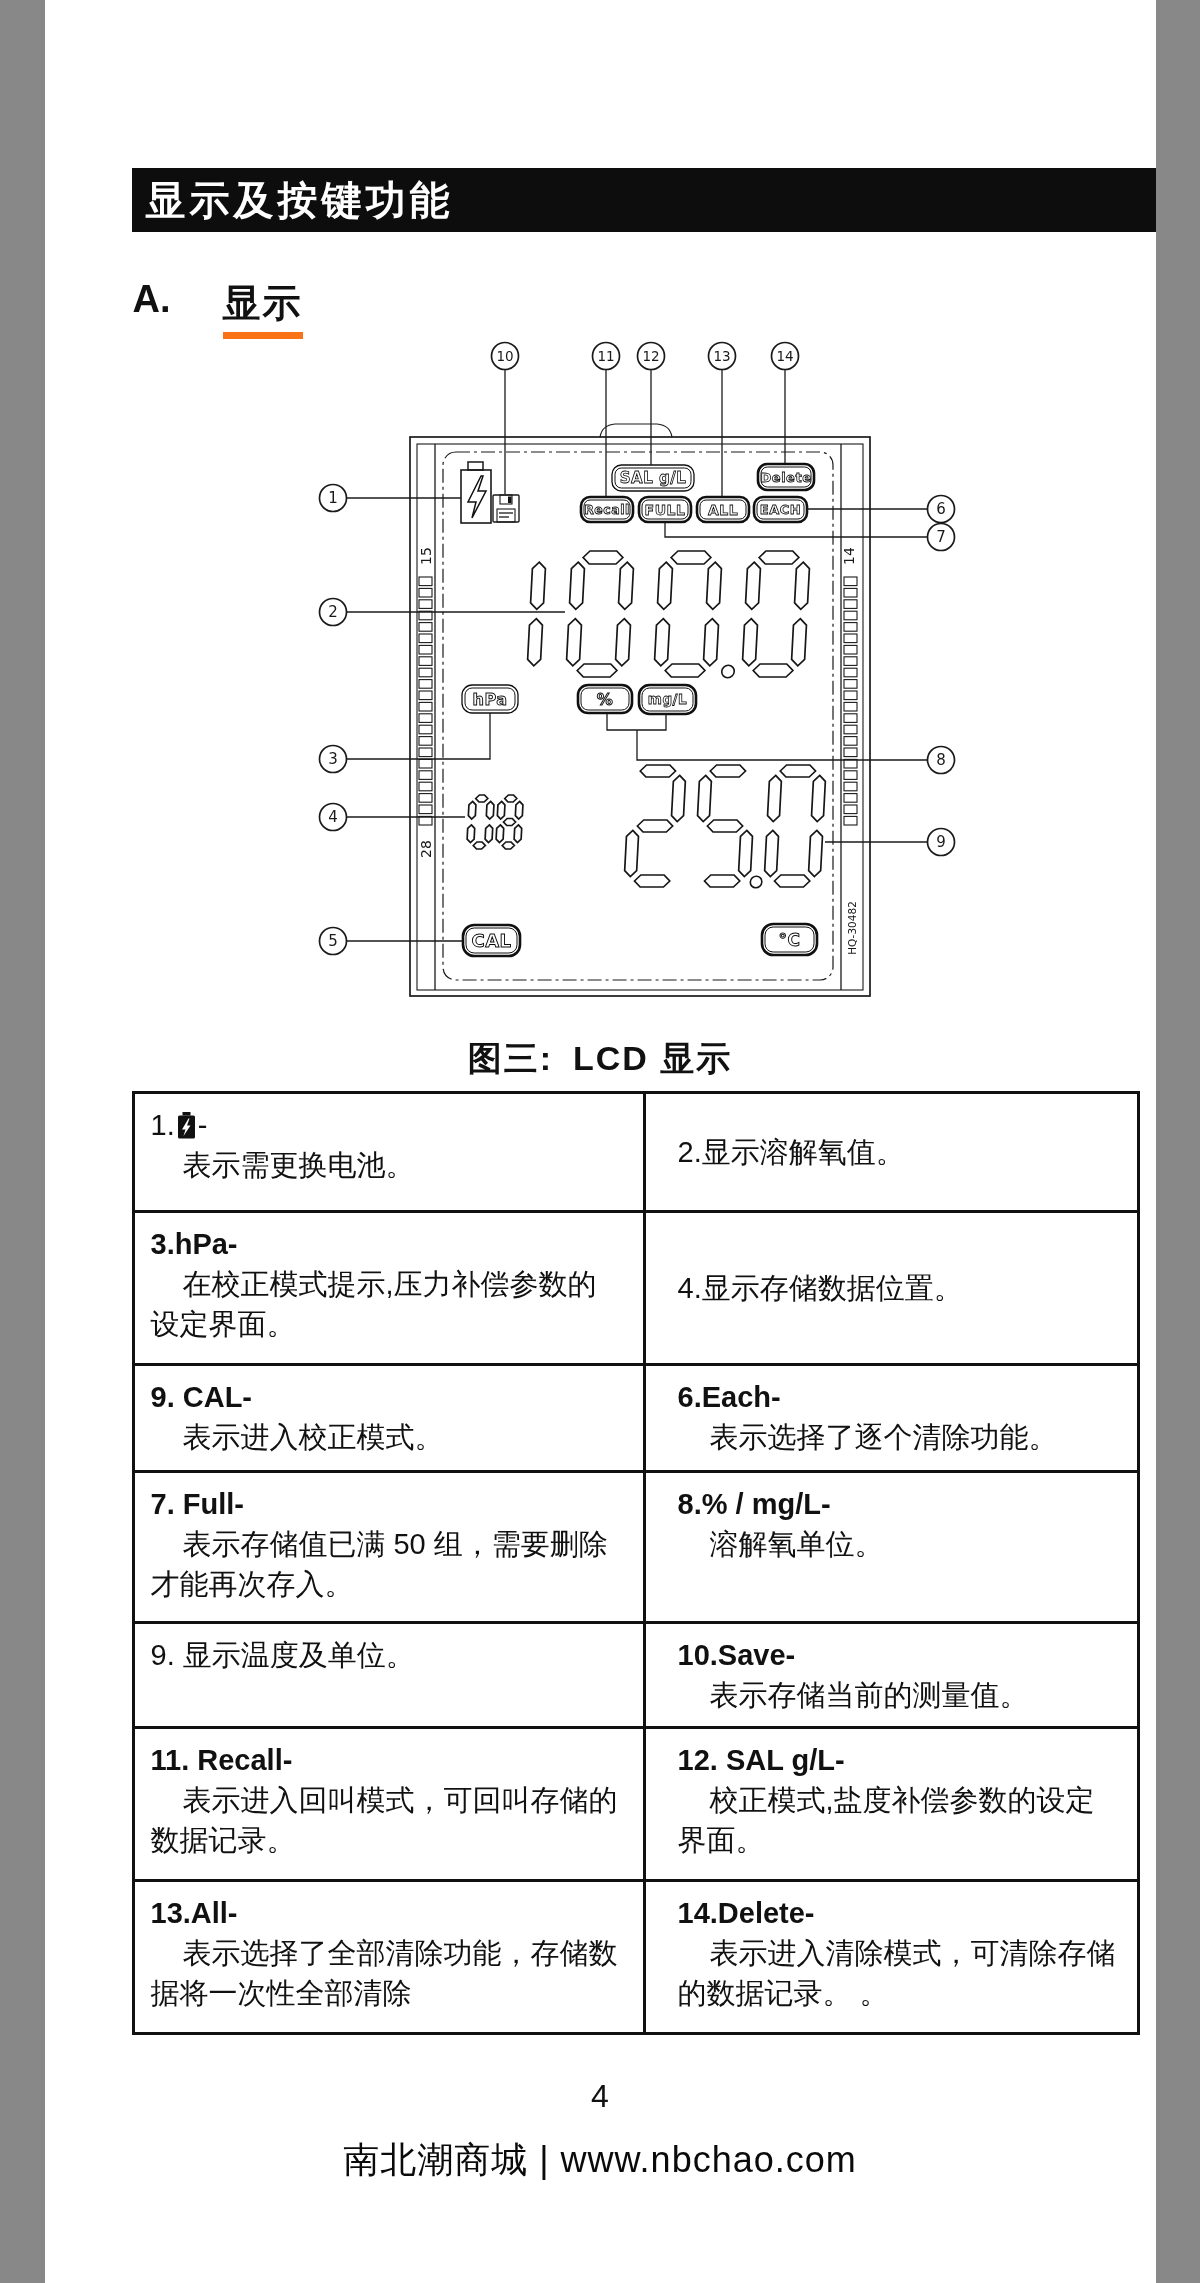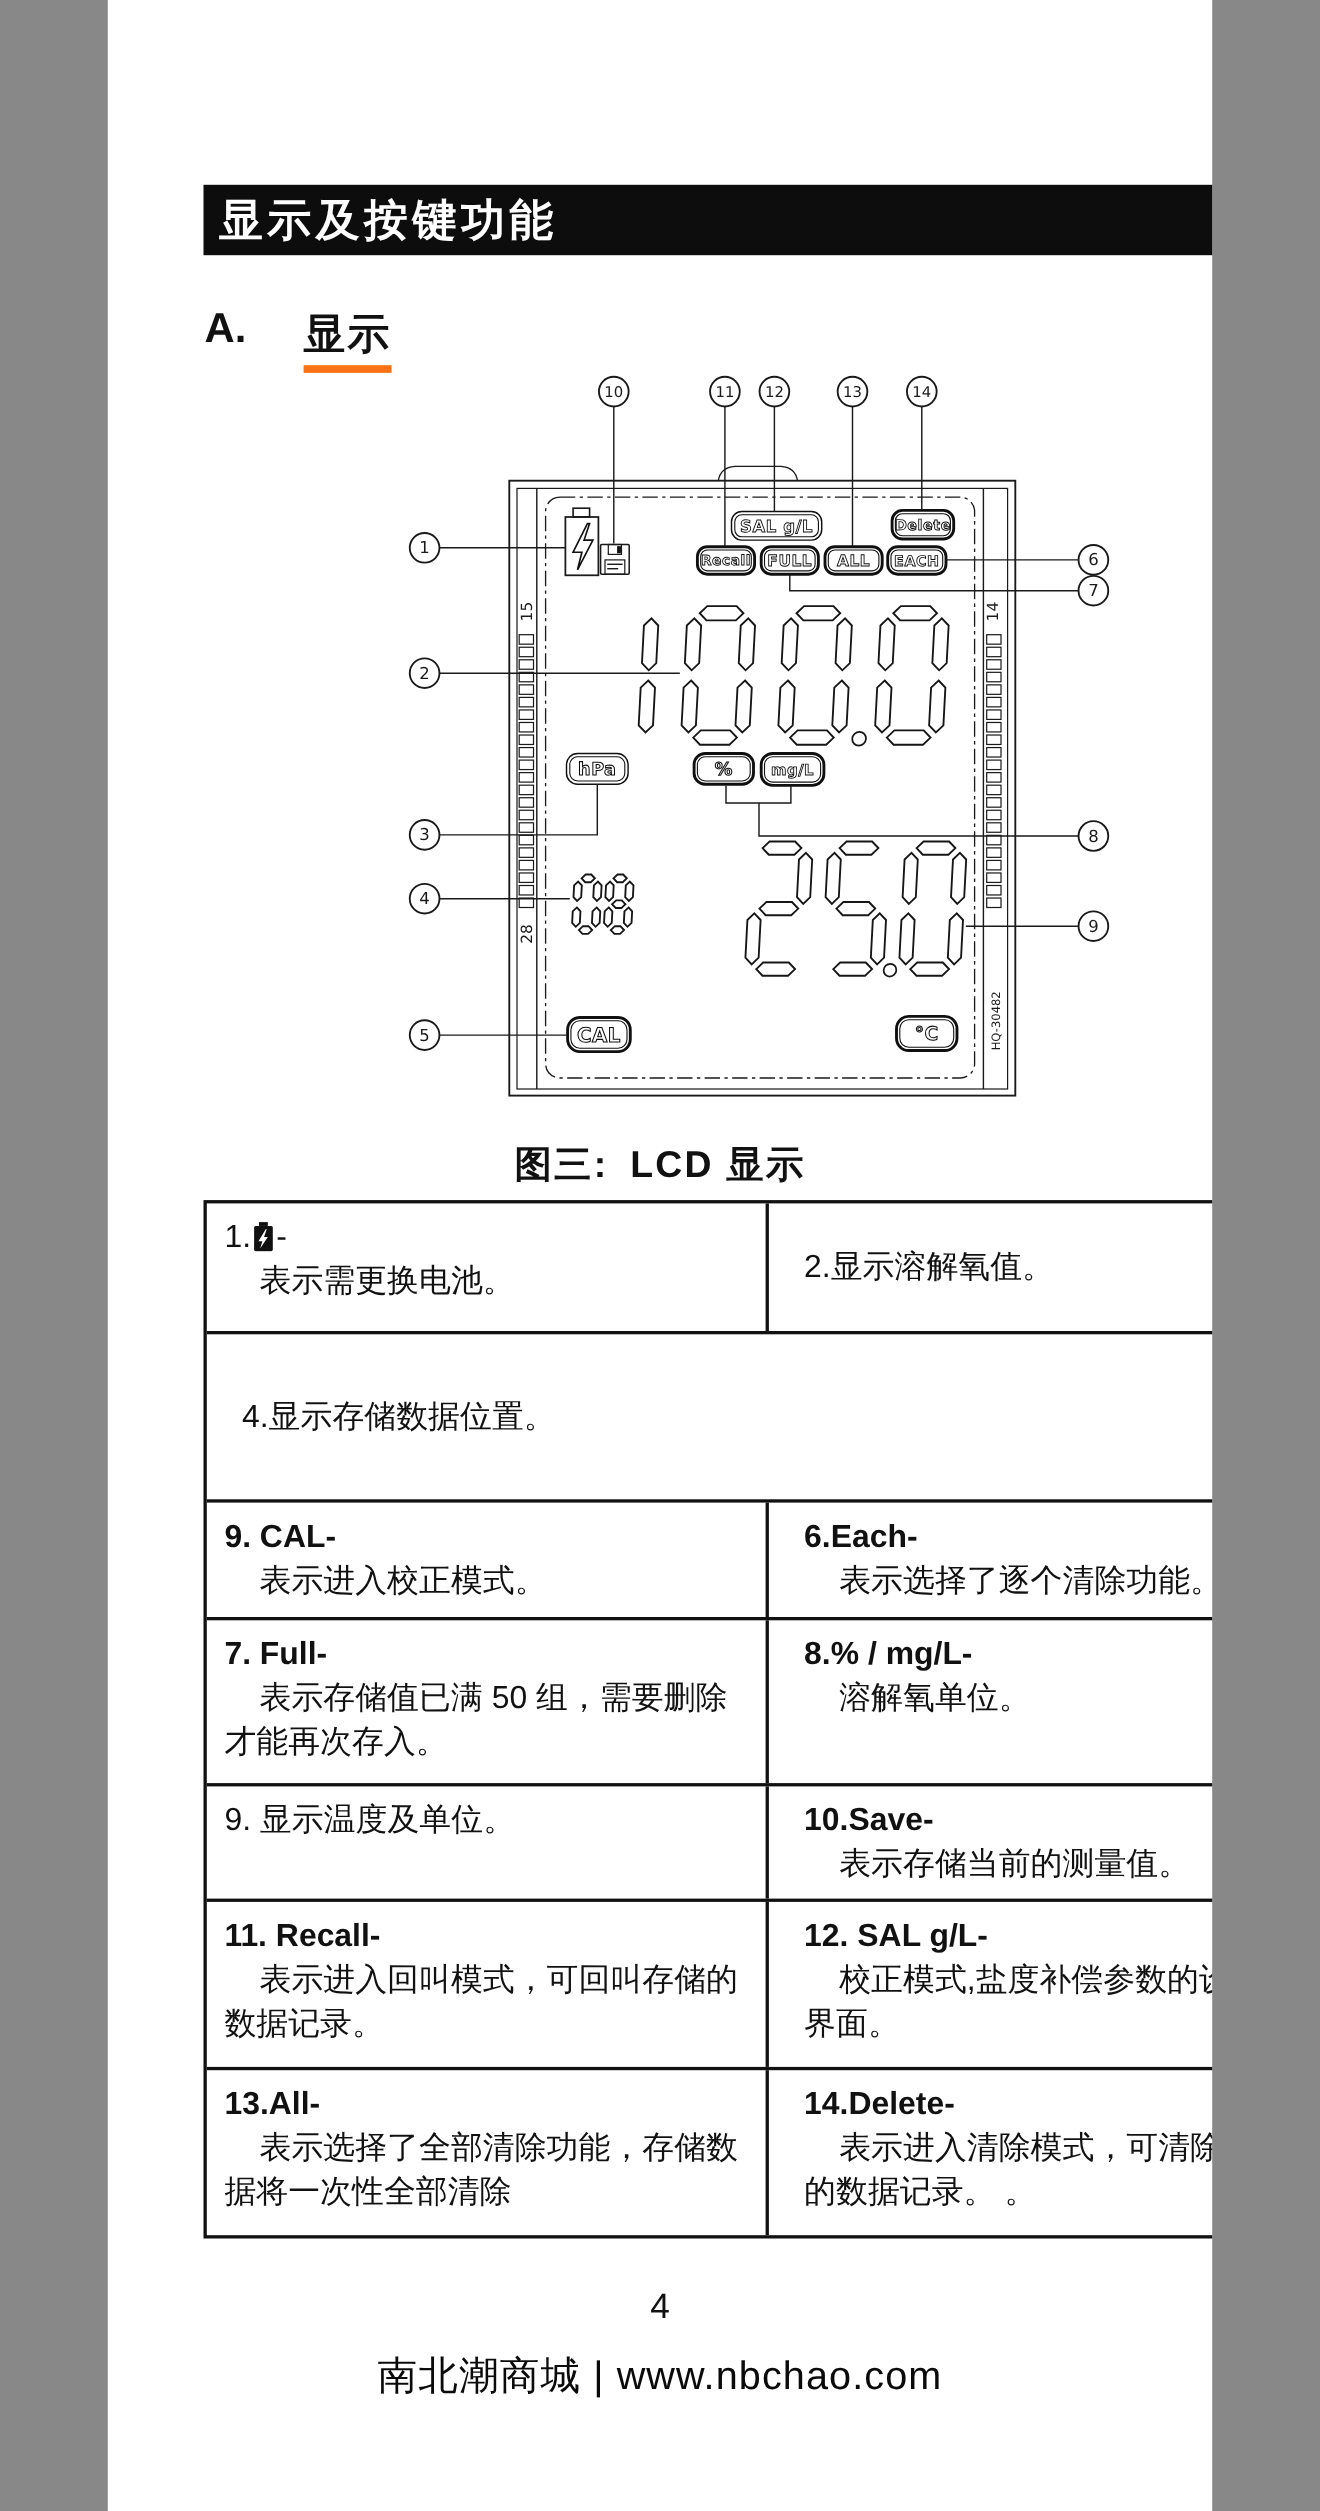--- a/index.html
+++ b/index.html
@@ -1,18 +1,18 @@
 <!DOCTYPE html>
 <html><head>
 <meta charset="utf-8">
 <style>
   html,body{margin:0;padding:0;background:#888;}
   .page{
     position:relative;
-    width:1004px;height:2283px;
+    width:1111px;height:2283px;
     margin:0 auto;
     background:#ffffff;
     font-family:"Liberation Sans","DejaVu Sans",sans-serif;
     color:#111;
     overflow:hidden;
   }
   
   .section-bar{
     position:absolute;left:87px;top:168px;width:1028px;height:64px;
     background:#0d0d0d;color:#fff;
@@ -355,20 +355,24 @@
               <rect x="1" y="3.5" width="17" height="23" rx="1.5" fill="#111"></rect>
               <polygon points="11.5,6.5 5,17.5 8.5,17.5 6.5,24 13.5,13.5 10,13.5 12.5,6.5" fill="#fff"></polygon>
             </svg>-</div>
           <p class="cell-desc">表示需更换电池。</p>
         </div>
         <div class="t-cell right vcenter">
           <div class="cell-title">2.显示溶解氧值。</div>
         </div>
       </div>
       <div class="t-row" style="min-height:150px">
+        <div class="t-cell left">
+          <div class="cell-title bold">3.hPa-</div>
+          <p class="cell-desc">在校正模式提示,压力补偿参数的设定界面。</p>
+        </div>
         <div class="t-cell right vcenter">
           <div class="cell-title">4.显示存储数据位置。</div>
         </div>
       </div>
       <div class="t-row" style="min-height:104px">
         <div class="t-cell left">
           <div class="cell-title bold">9. CAL-</div>
           <p class="cell-desc">表示进入校正模式。</p>
         </div>
         <div class="t-cell right">

